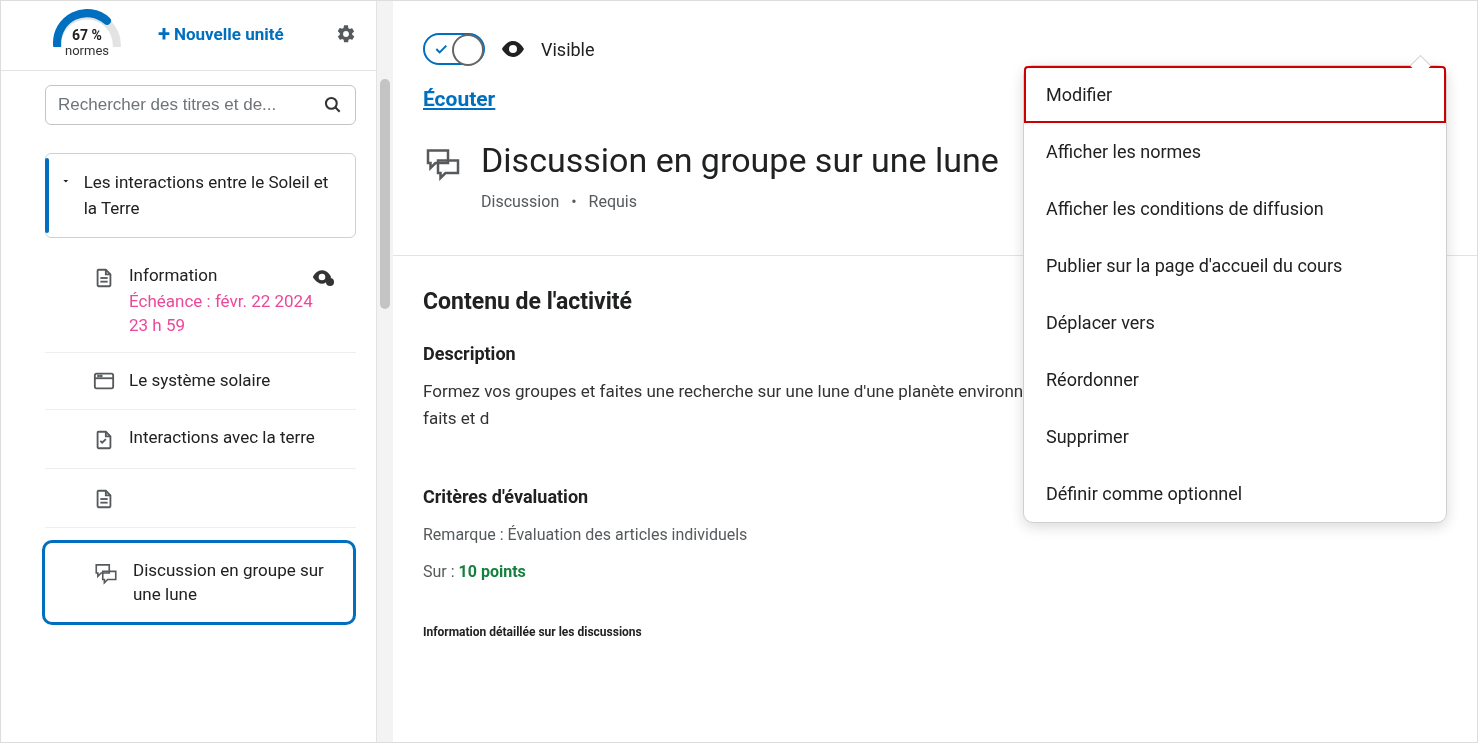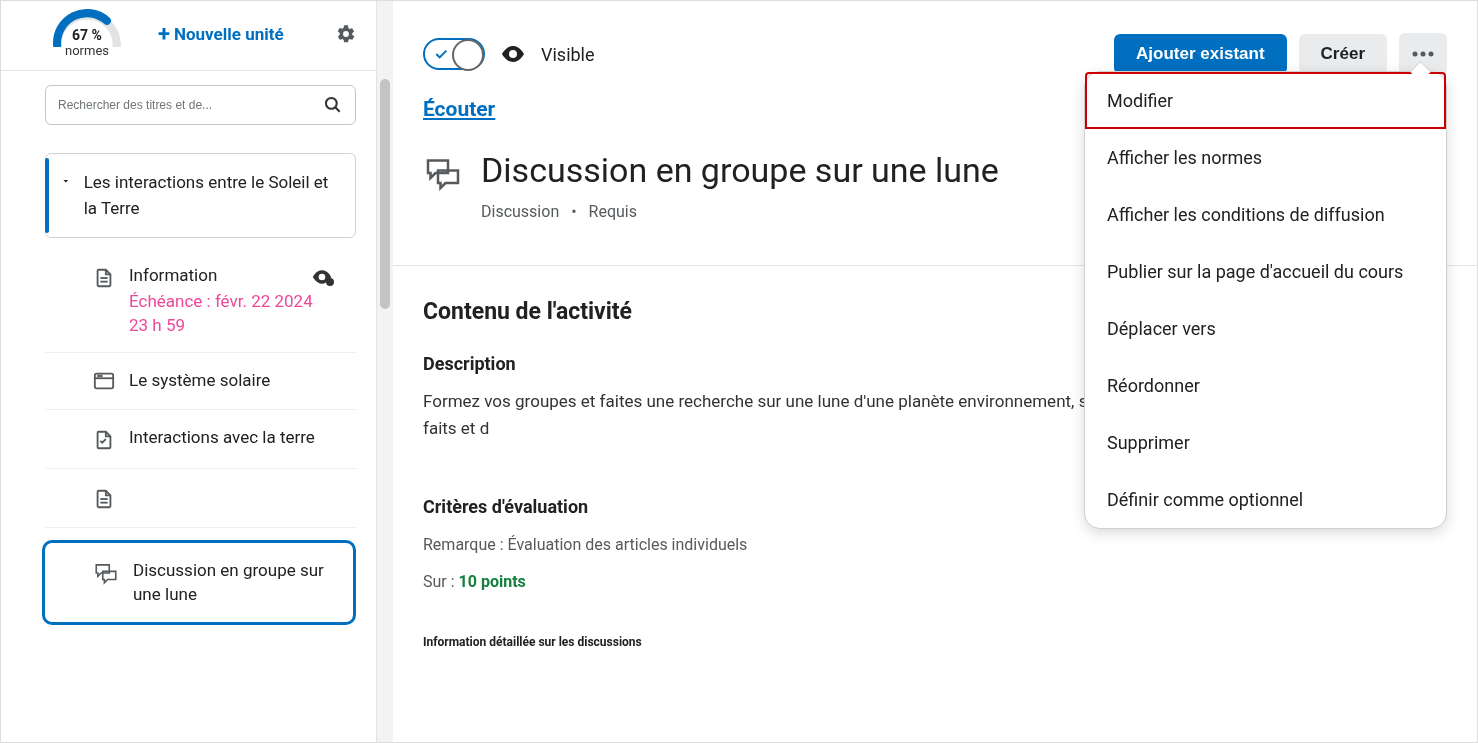--- a/index.html
+++ b/index.html
@@ -12,21 +12,21 @@
   .gauge { position: relative; width: 82px; display: flex; flex-direction: column; align-items: center; }
   .gauge svg { display: block; }
   .gauge-label { position: absolute; top: 18px; left: 0; right: 0; text-align: center; font-size: 14px; font-weight: 700; }
   .gauge-sub { font-size: 13px; color: #333; margin-top: -4px; }
   .new-unit { color: #006fbf; font-weight: 700; font-size: 17px; display: flex; align-items: center; gap: 4px; margin-left: 4px; }
   .new-unit .plus { font-size: 22px; line-height: 1; }
   .gear { color: #565a5c; width: 20px; height: 20px; margin-left: auto; }
 
   .sidebar-body { padding: 14px 20px 0 44px; position: relative; flex: 1; overflow-y: auto; }
   .search-wrap { display: flex; align-items: center; border: 1px solid #c4c4c4; border-radius: 6px; padding: 9px 12px; gap: 8px; }
-  .search-wrap input { border: none; outline: none; font-size: 12px; flex: 1; color: #0f172a; background: transparent; }
+  .search-wrap input { border: none; outline: none; font-size: 17px; flex: 1; color: #0f172a; background: transparent; }
   .search-wrap input::placeholder { color: #6e7477; }
   .search-icon { color: #333; }
 
   .tree { margin-top: 28px; }
   .tree-unit { border: 1px solid #d0d0d0; border-radius: 6px; padding: 16px 18px 16px 14px; display: flex; align-items: flex-start; gap: 12px; position: relative; }
   .tree-unit::before { content: ""; position: absolute; left: -1px; top: 4px; bottom: 4px; width: 4px; background: #006fbf; border-radius: 2px; }
   .caret { width: 14px; margin-top: 4px; }
   .unit-title { font-size: 17px; line-height: 1.5; }
 
   .tree-children { margin-top: 10px; }
@@ -73,21 +73,21 @@
   .divider-h { height: 1px; background: #e3e3e3; margin: 44px -30px 32px; }
 
   .section-title { font-size: 23px; font-weight: 700; margin-bottom: 28px; }
   .subsection { font-size: 18px; font-weight: 700; margin-top: 12px; margin-bottom: 14px; }
   .body-text { font-size: 17px; line-height: 1.6; color: #333; }
   .meta-line { font-size: 16px; color: #565a5c; margin-top: 18px; }
   .meta-line .strong { font-weight: 700; color: #15803d; }
   .detail-heading { font-size: 12px; font-weight: 700; margin-top: 44px; }
 
   
-  .dropdown { position: absolute; top: 70px; right: 30px; width: 363px; background: #fff; border: 1px solid #d0d0d0; border-radius: 16px; box-shadow: 0 4px 14px rgba(0,0,0,.15); z-index: 10; }
+  .dropdown { position: absolute; top: 64px; right: 30px; width: 424px; background: #fff; border: 1px solid #d0d0d0; border-radius: 10px; box-shadow: 0 4px 14px rgba(0,0,0,.15); z-index: 10; }
   .dropdown::before { content: ""; position: absolute; top: -8px; right: 18px; width: 14px; height: 14px; background: #fff; border-left: 1px solid #d0d0d0; border-top: 1px solid #d0d0d0; transform: rotate(45deg); }
   .dropdown-item { padding: 18px 22px; font-size: 18px; color: #202122; cursor: pointer; }
   .dropdown-item.highlight { outline: 2px solid #cc0000; outline-offset: -2px; border-radius: 4px 4px 0 0; }
 
   svg { display: block; }
 </style>
 </head>
 <body>
 
 <div class="layout">
@@ -209,31 +209,20 @@
         <svg class="check" width="16" height="16" viewBox="0 0 24 24" fill="none" stroke="currentColor" stroke-width="3">
             <path d="M5 12l5 5L20 7"></path>
           </svg>
         <div class="knob"></div>
       </div>
       <svg class="vis-icon" width="24" height="18" viewBox="0 0 24 16" fill="currentColor">
           <path d="M12 0C5 0 1 8 1 8s4 8 11 8 11-8 11-8S19 0 12 0zm0 12a4 4 0 1 1 4-4 4 4 0 0 1-4 4z"></path>
         </svg>
       <span class="vis-label">Visible</span>
 
-      <div class="top-actions">
-        <button class="btn btn-primary">Ajouter existant</button>
-        <button class="btn btn-default">Créer</button>
-        <div class="btn-icon">
-          <svg width="24" height="6" viewBox="0 0 24 6" fill="#565a5c">
-              <circle cx="4" cy="3" r="2.5"></circle>
-              <circle cx="12" cy="3" r="2.5"></circle>
-              <circle cx="20" cy="3" r="2.5"></circle>
-            </svg>
-        </div>
-      </div>
     </div>
 
     <div class="main-content">
       <a class="listen-link">Écouter</a>
 
       <div class="title-row">
         <svg class="title-icon" width="40" height="36" viewBox="0 0 32 28" fill="none" stroke="currentColor" stroke-width="2">
             <path d="M4 4h16v10H10l-4 4v-4H4z"></path>
             <path d="M12 12h16v10H18l-4 4v-4h-2z"></path>
           </svg>

